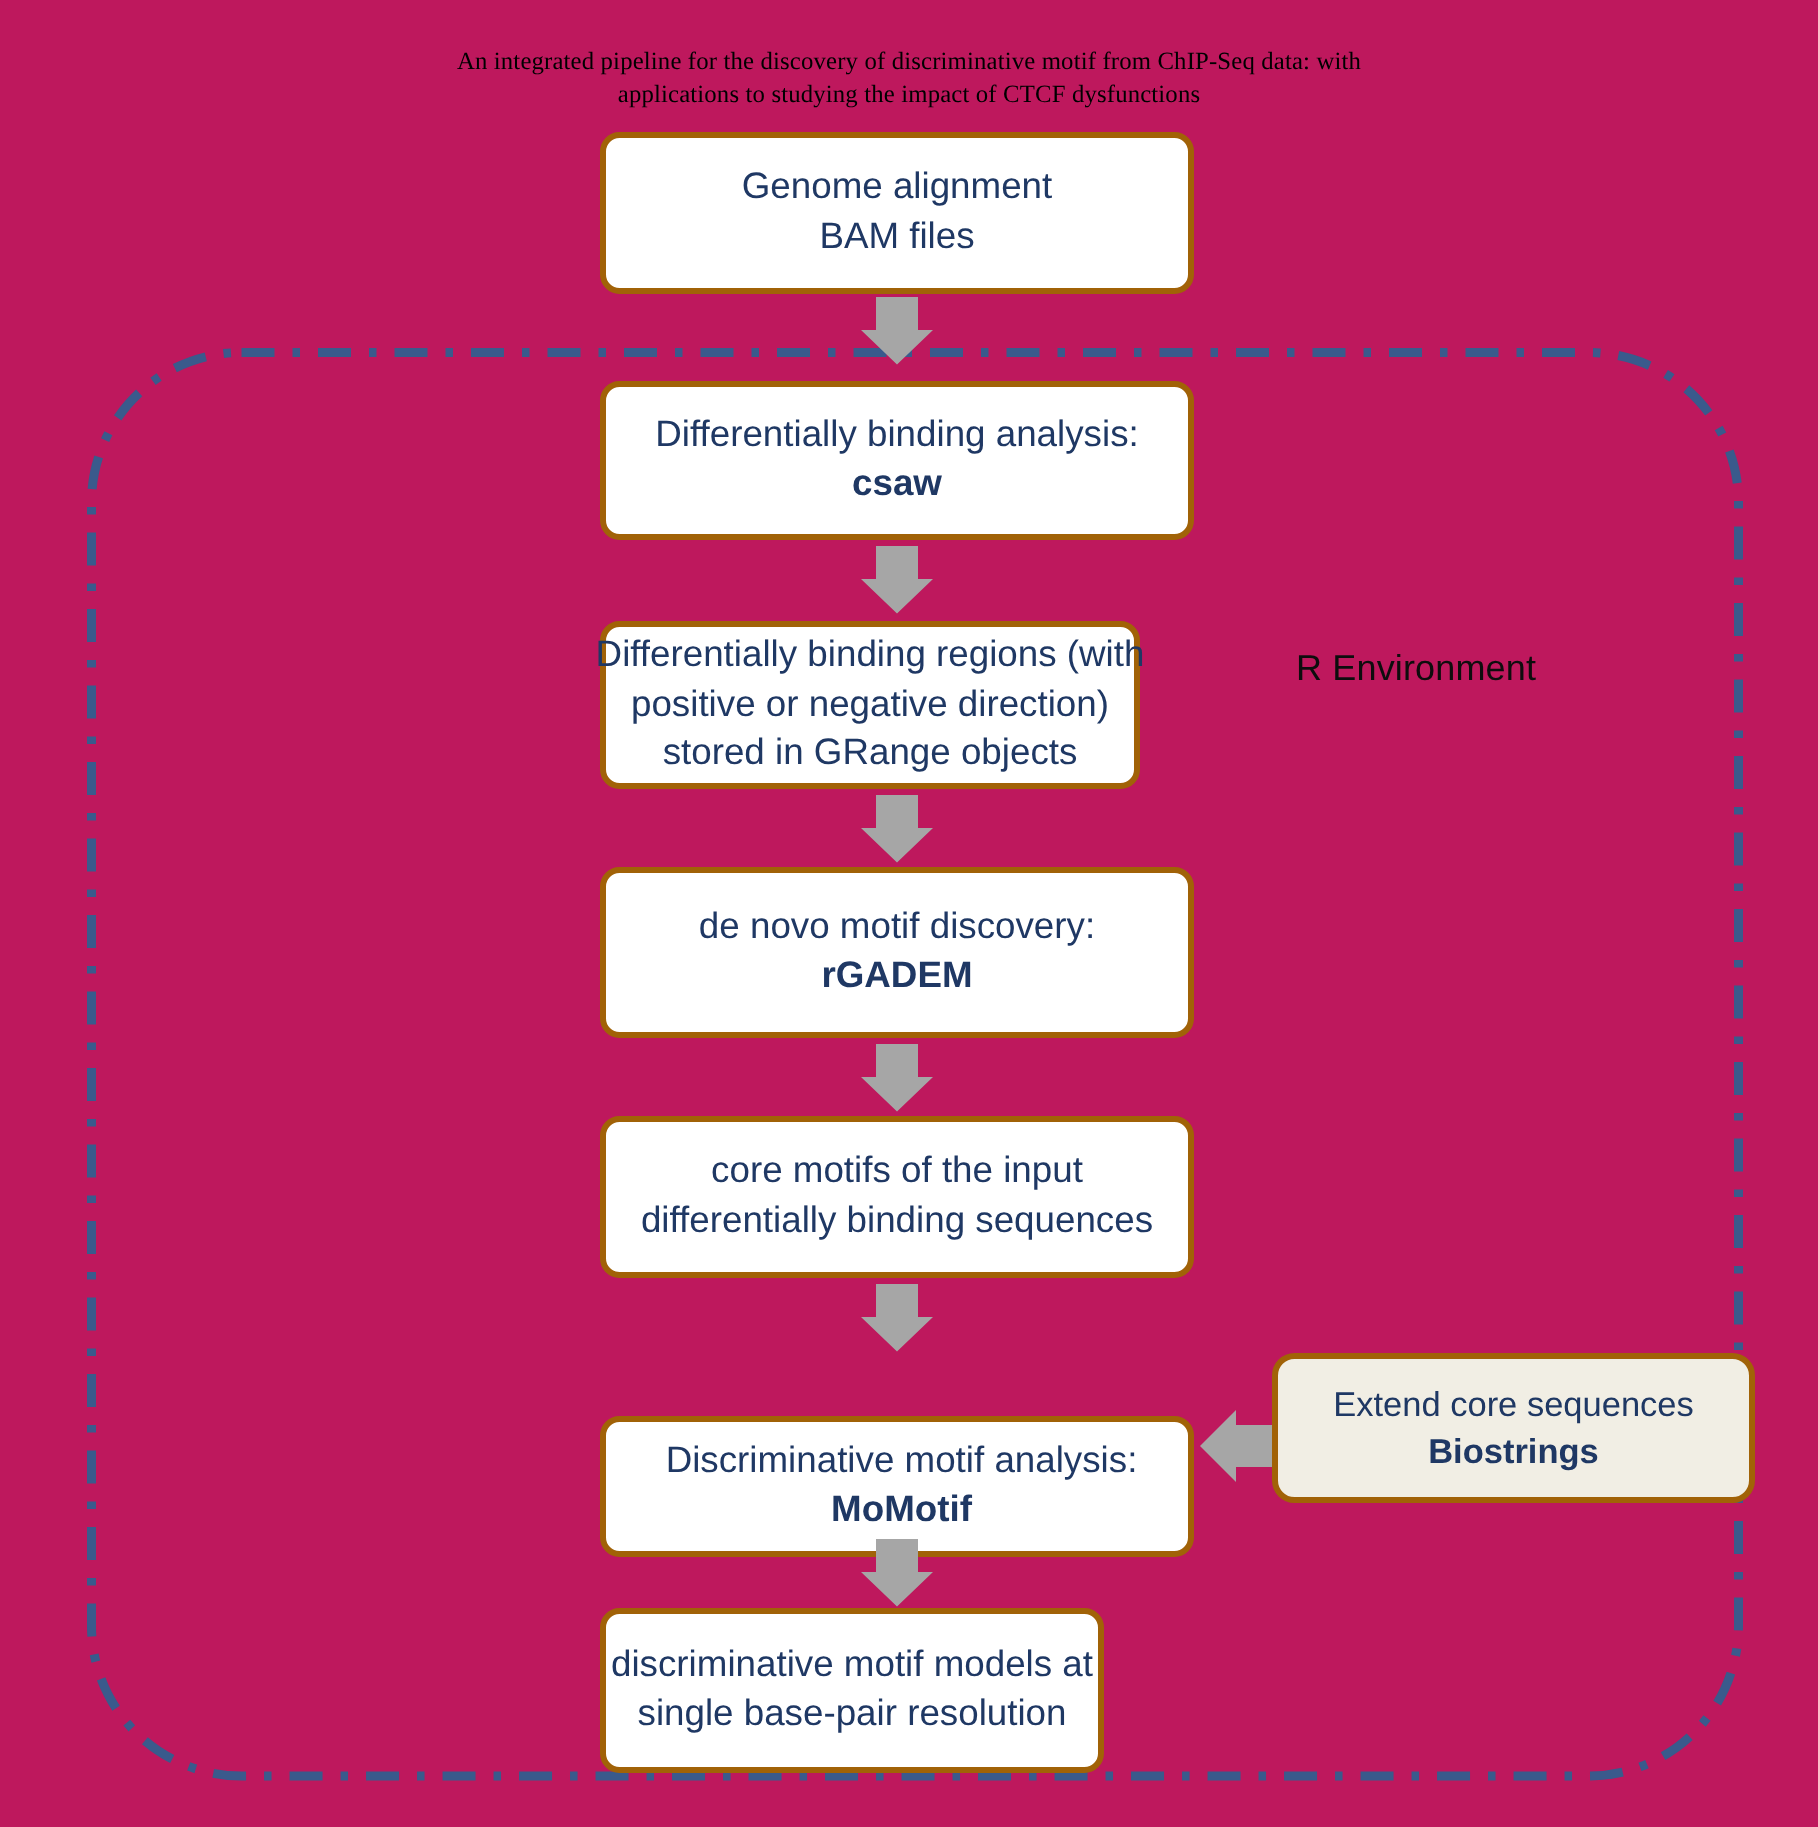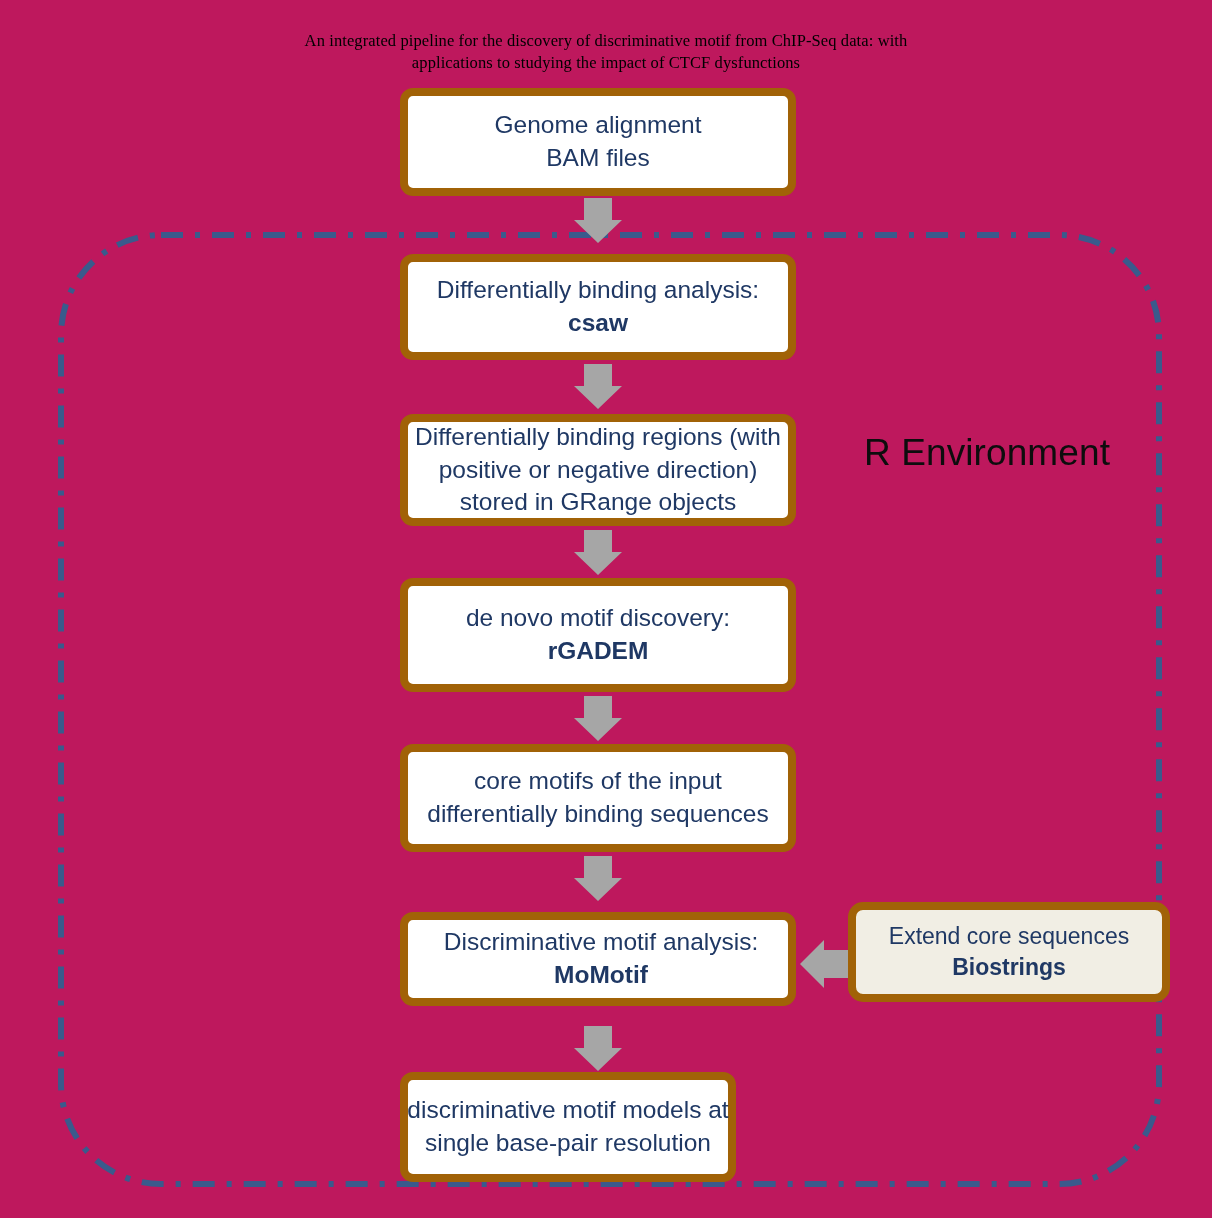--- a/index.html
+++ b/index.html
@@ -41,31 +41,31 @@
     top: 232px;
     width: 1104px;
     height: 955px;
   }
   .env-wrap svg { display: block; overflow: visible; }
   .env-label {
     position: absolute;
     left: 806px;
     top: 200px;
     font-family: "Liberation Sans", sans-serif;
-    font-size: 37px;
+    font-size: 24px;
     color: #0d0d0d;
     white-space: nowrap;
     letter-spacing: 0.1px;
   }
 
   
   .pbox {
     position: absolute;
     box-sizing: border-box;
-    border: 8px solid #a16207;
+    border: 4px solid #a16207;
     border-radius: 13px;
     background: #ffffff;
     color: #1F3864;
     display: flex;
     flex-direction: column;
     align-items: center;
     justify-content: center;
     text-align: center;
     font-family: "Liberation Sans", sans-serif;
     font-size: 24.5px;
@@ -78,24 +78,24 @@
     font-weight: bold;
     white-space: nowrap;
   }
   .pbox.accent {
     background: #F1EEE4;
   }
 
   
   #box-genome      { left: 400px; top: 88px;   width: 396px; height: 108px; }
   #box-csaw        { left: 400px; top: 254px;  width: 396px; height: 106px; align-items: center; }
-  #box-dbregions   { left: 400px; top: 414px;  width: 396px; height: 112px; }
+  #box-dbregions   { left: 400px; top: 414px;  width: 360px; height: 112px; }
   #box-rgadem      { left: 400px; top: 578px;  width: 396px; height: 114px; }
   #box-coremotifs  { left: 400px; top: 744px;  width: 396px; height: 108px; }
-  #box-momotif     { left: 400px; top: 912px;  width: 396px; height: 94px; padding-left: 16px; }
+  #box-momotif     { left: 400px; top: 944px;  width: 396px; height: 94px; padding-left: 16px; }
   #box-final       { left: 400px; top: 1072px; width: 336px; height: 110px; }
   #box-biostrings  { left: 848px; top: 902px;  width: 322px; height: 100px;
                      font-size: 23px; border-radius: 15px; }
 
   
   .arrow { position: absolute; }
   .arrow svg { display: block; }
   #arrow-1 { left: 574px; top: 198px; }
   #arrow-2 { left: 574px; top: 364px; }
   #arrow-3 { left: 574px; top: 530px; }

